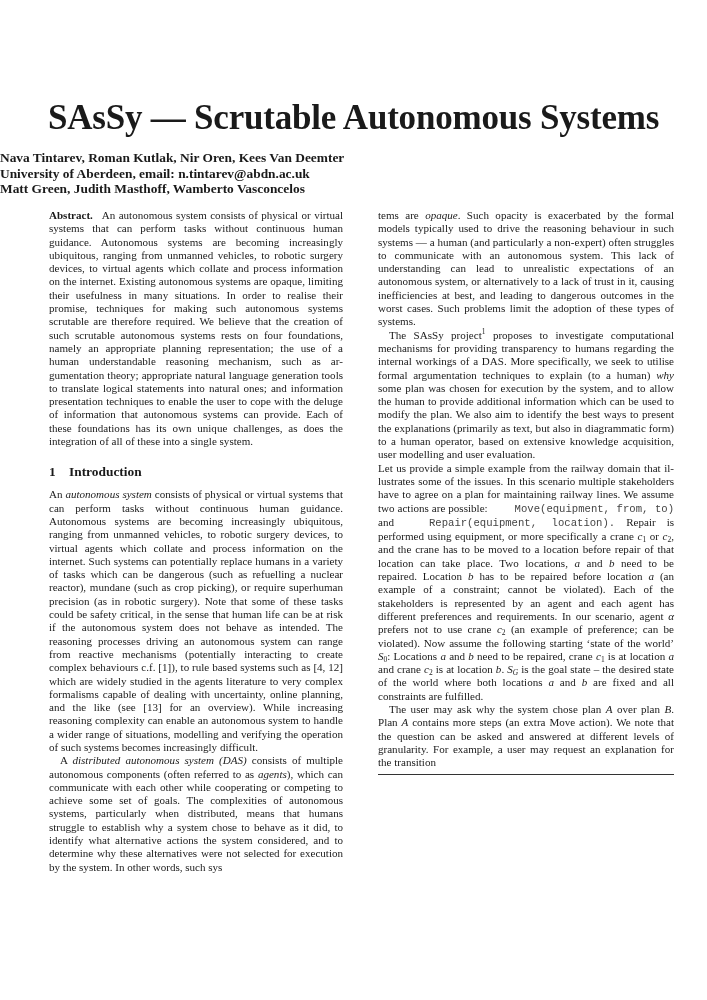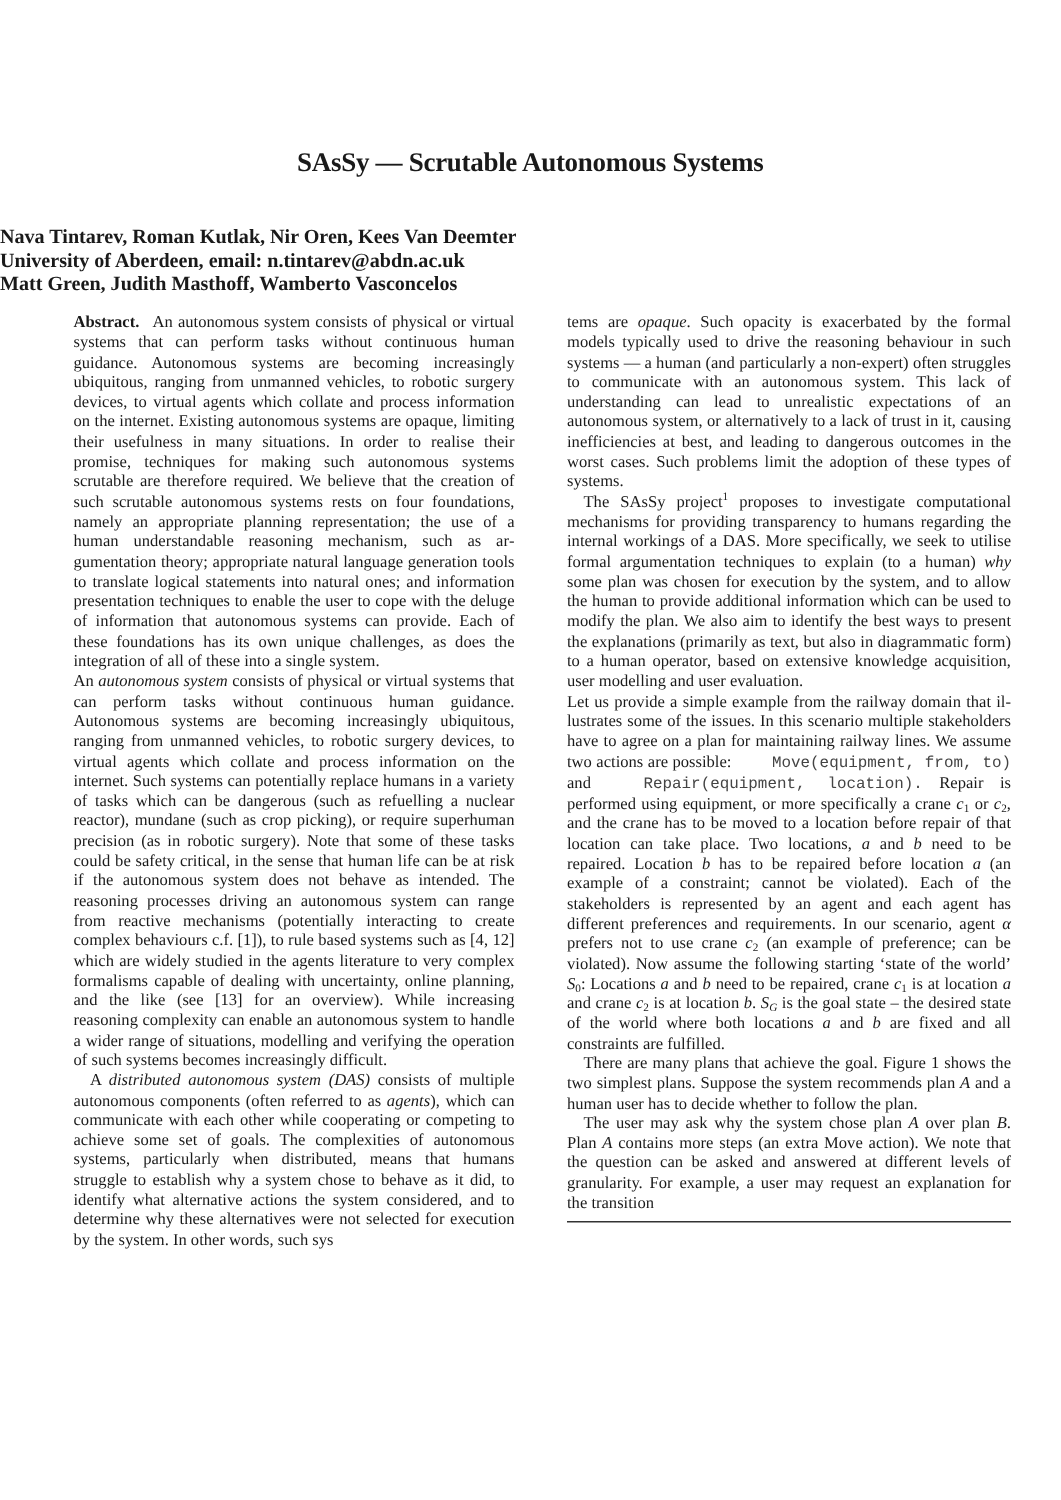--- a/index.html
+++ b/index.html
@@ -3,21 +3,21 @@
   <meta charset="utf-8">
   <style>
     html, body { margin: 0; padding: 0; background: #ffffff; }
     body {
       width: 707px; height: 1000px; position: relative; overflow: hidden;
       font-family: "Liberation Serif", "DejaVu Serif", serif;
       color: #1a1a1a;
     }
     .title {
       position: absolute; top: 98px; left: 0; width: 707px; text-align: center;
-      font-weight: bold; font-size: 18px; letter-spacing: -0.2px; margin: 0;
+      font-weight: bold; font-size: 35px; letter-spacing: -0.2px; margin: 0;
     }
     .authors {
       position: absolute; top: 150px; left: 0; width: 707px; text-align: left;
       font-weight: bold; font-size: 13.4px; line-height: 15.5px;
     }
     .authors div { margin: 0; }
     .col {
       position: absolute; top: 209px; width: 294px;
       font-size: 11.05px; line-height: 13.3px; text-align: justify;
       hyphens: manual;
@@ -59,38 +59,40 @@
   <div>University of Aberdeen, email: n.tintarev@abdn.ac.uk</div>
   <div>Matt Green, Judith Masthoff, Wamberto Vasconcelos</div>
 </div>
 
 <div class="col left">
   <p>
     <span class="abstract-label">Abstract.</span>
     <span>An autonomous system consists of physical or virtual systems that can perform tasks without continuous human guidance. Autonomous systems are becoming increasingly ubiquitous, rang­ing from unmanned vehicles, to robotic surgery devices, to virtual agents which collate and process information on the internet. Ex­isting autonomous systems are opaque, limiting their usefulness in many situations. In order to realise their promise, techniques for mak­ing such autonomous systems scrutable are therefore required. We believe that the creation of such scrutable autonomous systems rests on four foundations, namely an appropriate planning representation; the use of a human understandable reasoning mechanism, such as ar­gumentation theory; appropriate natural language generation tools to translate logical statements into natural ones; and information pre­sentation techniques to enable the user to cope with the deluge of in­formation that autonomous systems can provide. Each of these foun­dations has its own unique challenges, as does the integration of all of these into a single system.</span>
   </p>
 
+  <h2 class="sec-left">
+    <span class="num">1</span><span>Introduction</span>
+  </h2>
 
   <p>
     <span>An </span><em>autonomous system</em><span> consists of physical or virtual systems that can perform tasks without continuous human guidance. Autonomous systems are becoming increasingly ubiquitous, ranging from un­manned vehicles, to robotic surgery devices, to virtual agents which collate and process information on the internet. Such systems can po­tentially replace humans in a variety of tasks which can be dangerous (such as refuelling a nuclear reactor), mundane (such as crop pick­ing), or require superhuman precision (as in robotic surgery). Note that some of these tasks could be safety critical, in the sense that hu­man life can be at risk if the autonomous system does not behave as intended. The reasoning processes driving an autonomous system can range from reactive mechanisms (potentially interacting to cre­ate complex behaviours c.f. [1]), to rule based systems such as [4, 12] which are widely studied in the agents literature to very complex for­malisms capable of dealing with uncertainty, online planning, and the like (see [13] for an overview). While increasing reasoning com­plexity can enable an autonomous system to handle a wider range of situations, modelling and verifying the operation of such systems becomes increasingly difficult.</span>
   </p>
   <p class="indent">
     <span>A </span><em>distributed autonomous system (DAS)</em><span> consists of multiple au­tonomous components (often referred to as </span><em>agents</em><span>), which can com­municate with each other while cooperating or competing to achieve some set of goals. The complexities of autonomous systems, particu­larly when distributed, means that humans struggle to establish why a system chose to behave as it did, to identify what alternative actions the system considered, and to determine why these alternatives were not selected for execution by the system. In other words, such sys­</span>
   </p>
 </div>
 
 <div class="col right">
   <p>
     <span>tems are </span><em>opaque</em><span>. Such opacity is exacerbated by the formal models typically used to drive the reasoning behaviour in such systems — a human (and particularly a non-expert) often struggles to commu­nicate with an autonomous system. This lack of understanding can lead to unrealistic expectations of an autonomous system, or alterna­tively to a lack of trust in it, causing inefficiencies at best, and leading to dangerous outcomes in the worst cases. Such problems limit the adoption of these types of systems.</span>
   </p>
   <p class="indent">
     <span>The SAsSy project</span><sup>1</sup><span> proposes to investigate computational mech­anisms for providing transparency to humans regarding the internal workings of a DAS. More specifically, we seek to utilise formal ar­gumentation techniques to explain (to a human) </span><em>why</em><span> some plan was chosen for execution by the system, and to allow the human to pro­vide additional information which can be used to modify the plan. We also aim to identify the best ways to present the explanations (primarily as text, but also in diagrammatic form) to a human oper­ator, based on extensive knowledge acquisition, user modelling and user evaluation.</span>
   </p>
 
 
   <p><span>Let us provide a simple example from the railway domain that il­lustrates some of the issues. In this scenario multiple stakeholders have to agree on a plan for maintaining railway lines. We assume two actions are possible: </span><span class="mono">Move(equipment, from, to)</span><span> and </span><span class="mono">Repair(equipment, location).</span><span> Repair is performed using equipment, or more specifically a crane </span><span class="math">c</span><sub>1</sub><span> or </span><span class="math">c</span><sub>2</sub><span>, and the crane has to be moved to a location before repair of that location can take place. Two locations, </span><span class="math">a</span><span> and </span><span class="math">b</span><span> need to be repaired. Location </span><span class="math">b</span><span> has to be repaired before location </span><span class="math">a</span><span> (an example of a constraint; cannot be vi­olated). Each of the stakeholders is represented by an agent and each agent has different preferences and requirements. In our scenario, agent </span><span class="math">α</span><span> prefers not to use crane </span><span class="math">c</span><sub>2</sub><span> (an example of preference; can be violated). Now assume the following starting ‘state of the world’ </span><span class="math">S</span><sub>0</sub><span>: Locations </span><span class="math">a</span><span> and </span><span class="math">b</span><span> need to be repaired, crane </span><span class="math">c</span><sub>1</sub><span> is at location </span><span class="math">a</span><span> and crane </span><span class="math">c</span><sub>2</sub><span> is at location </span><span class="math">b</span><span>. </span><span class="math">S</span><sub class="math">G</sub><span> is the goal state – the desired state of the world where both locations </span><span class="math">a</span><span> and </span><span class="math">b</span><span> are fixed and all constraints are fulfilled.</span></p>
 
-  <p class="indent"><span>There are many plans that achieve the goal. Figure 1 shows the two simplest plans. Suppose the system recommends plan </span><span class="math">A</span><span> and a human user has to decide whether to follow the plan.</span></p>
 
   <p class="indent"><span>The user may ask why the system chose plan </span><span class="math">A</span><span> over plan </span><span class="math">B</span><span>. Plan </span><span class="math">A</span><span> contains more steps (an extra Move action). We note that the ques­tion can be asked and answered at different levels of granularity. For example, a user may request an explanation for the transition</span></p>
 
   <hr class="footnote-rule">
 </div>
 
 </body></html>

